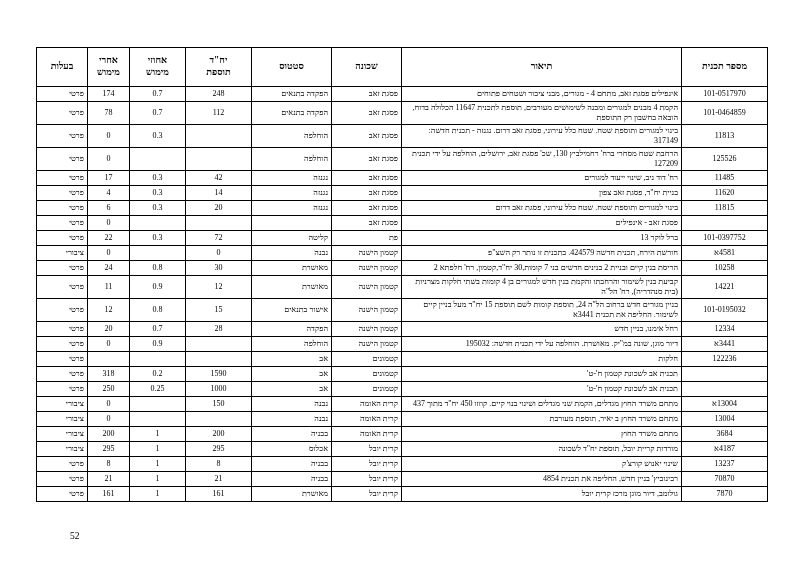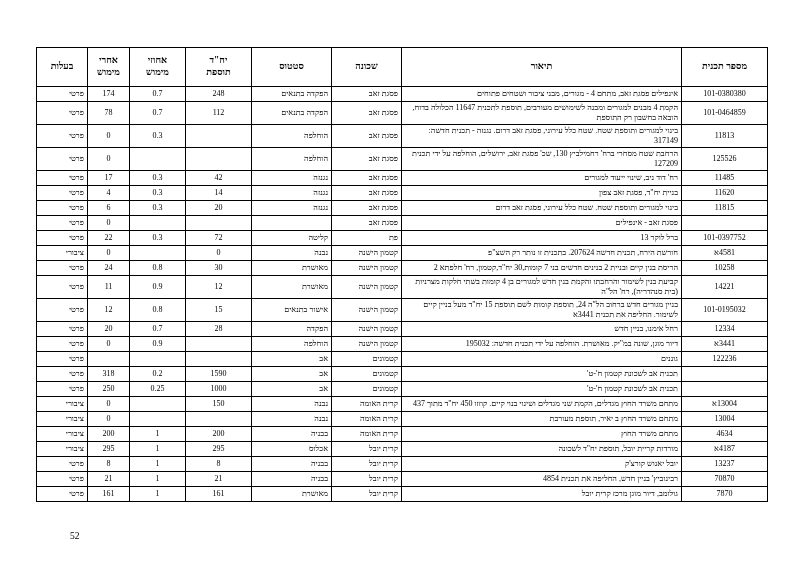--- a/index.html
+++ b/index.html
@@ -87,21 +87,21 @@
 תוספת</th>
         <th>אחוזי
 מימוש</th>
         <th>אחרי
 מימוש</th>
         <th>בעלות</th>
       </tr>
     </thead>
     <tbody id="rows">
         <tr>
-    <td class="num">101-0380380</td>
+    <td class="num">101-0517970</td>
     <td class="text">אינפילים פסגת זאב, מתחם 4 - מגורים, מבני ציבור ושטחים פתוחים</td>
     <td class="text">פסגת זאב</td>
     <td class="text">הפקדה בתנאים</td>
     <td class="num">248</td>
     <td class="num">0.7</td>
     <td class="num">174</td>
     <td class="text">פרטי</td>
   </tr>
         <tr>
     <td class="num">101-0464859</td>
@@ -178,21 +178,21 @@
     <td class="text">ברל לוקר 13</td>
     <td class="text">פת</td>
     <td class="text">קליטה</td>
     <td class="num">72</td>
     <td class="num">0.3</td>
     <td class="num">22</td>
     <td class="text">פרטי</td>
   </tr>
         <tr>
     <td class="num">4581א</td>
-    <td class="text">חורשת הירח, תכנית חדשה 207624. בתכנית זו נותר רק השצ"פ</td>
+    <td class="text">חורשת הירח, תכנית חדשה 424579. בתכנית זו נותר רק השצ"פ</td>
     <td class="text">קטמון הישנה</td>
     <td class="text">נבנה</td>
     <td class="num">0</td>
     <td class="num"></td>
     <td class="num">0</td>
     <td class="text">ציבורי</td>
   </tr>
         <tr>
     <td class="num">10258</td>
     <td class="text">הריסת בנין קיים ובניית 2 בנינים חדשים בני 7 קומות,30 יח"ד,קטמון, רח' חלפתא 2</td>
@@ -238,21 +238,21 @@
     <td class="text">דיור מוגן, שונה במ"יק. מאושרת. הוחלפה על ידי תכנית חדשה: 195032</td>
     <td class="text">קטמון הישנה</td>
     <td class="text">הוחלפה</td>
     <td class="num"></td>
     <td class="num">0.9</td>
     <td class="num">0</td>
     <td class="text">פרטי</td>
   </tr>
         <tr>
     <td class="num">122236</td>
-    <td class="text">גוננים</td>
+    <td class="text">חלקות</td>
     <td class="text">קטמונים</td>
     <td class="text">אב</td>
     <td class="num"></td>
     <td class="num"></td>
     <td class="num"></td>
     <td class="text">פרטי</td>
   </tr>
         <tr>
     <td class="num"></td>
     <td class="text">תכנית אב לשכונת קטמון ח'-ט'</td>
@@ -287,42 +287,42 @@
     <td class="num">13004</td>
     <td class="text">מתחם משרד החוץ ב יאיר, תוספת מעורבת</td>
     <td class="text">קרית האומה</td>
     <td class="text">נבנה</td>
     <td class="num"></td>
     <td class="num"></td>
     <td class="num">0</td>
     <td class="text">ציבורי</td>
   </tr>
         <tr>
-    <td class="num">4634</td>
+    <td class="num">3684</td>
     <td class="text">מתחם משרד החוץ</td>
     <td class="text">קרית האומה</td>
     <td class="text">בבניה</td>
     <td class="num">200</td>
     <td class="num">1</td>
     <td class="num">200</td>
     <td class="text">ציבורי</td>
   </tr>
         <tr>
     <td class="num">4187א</td>
     <td class="text">מורדות קריית יובל, תוספת יח"ד לשכונה</td>
     <td class="text">קרית יובל</td>
     <td class="text">אכלוס</td>
     <td class="num">295</td>
     <td class="num">1</td>
     <td class="num">295</td>
     <td class="text">ציבורי</td>
   </tr>
         <tr>
     <td class="num">13237</td>
-    <td class="text">יובל יאנוש קורצ'ק</td>
+    <td class="text">שינוי יאנוש קורצ'ק</td>
     <td class="text">קרית יובל</td>
     <td class="text">בבניה</td>
     <td class="num">8</td>
     <td class="num">1</td>
     <td class="num">8</td>
     <td class="text">פרטי</td>
   </tr>
         <tr>
     <td class="num">70870</td>
     <td class="text">רבינוביץ' בניין חדש, החליפה את תכנית 4854</td>

